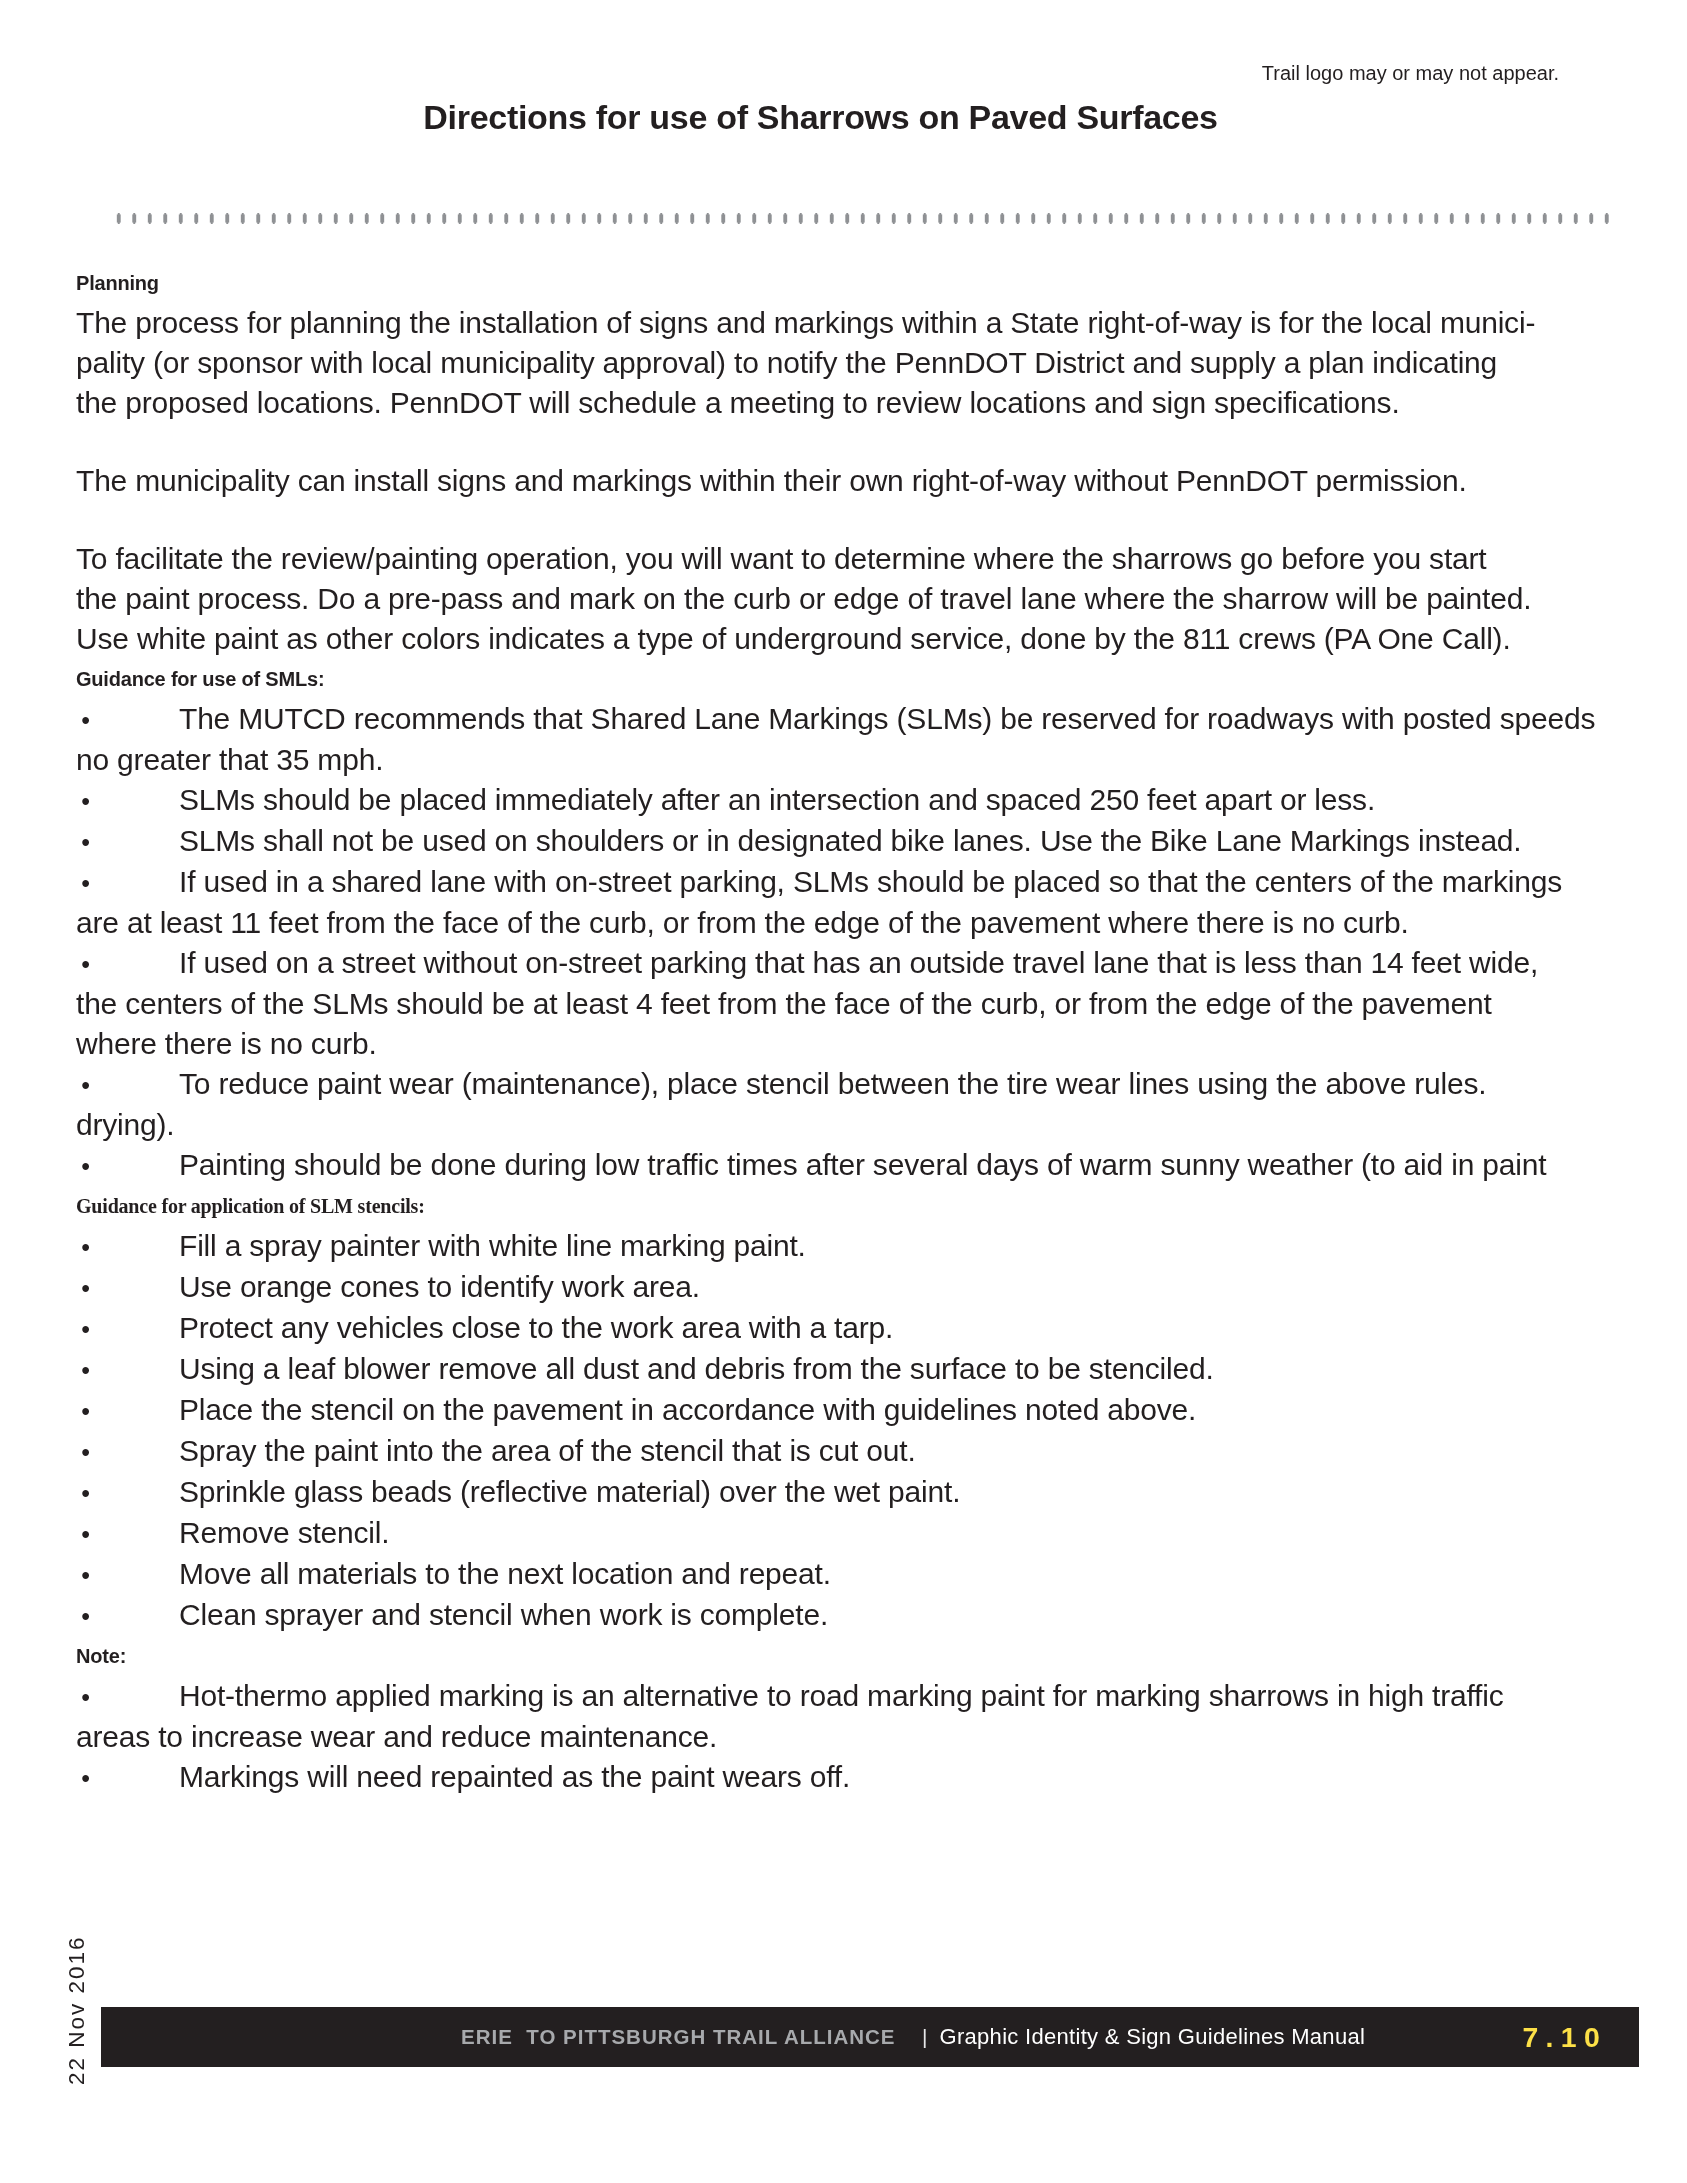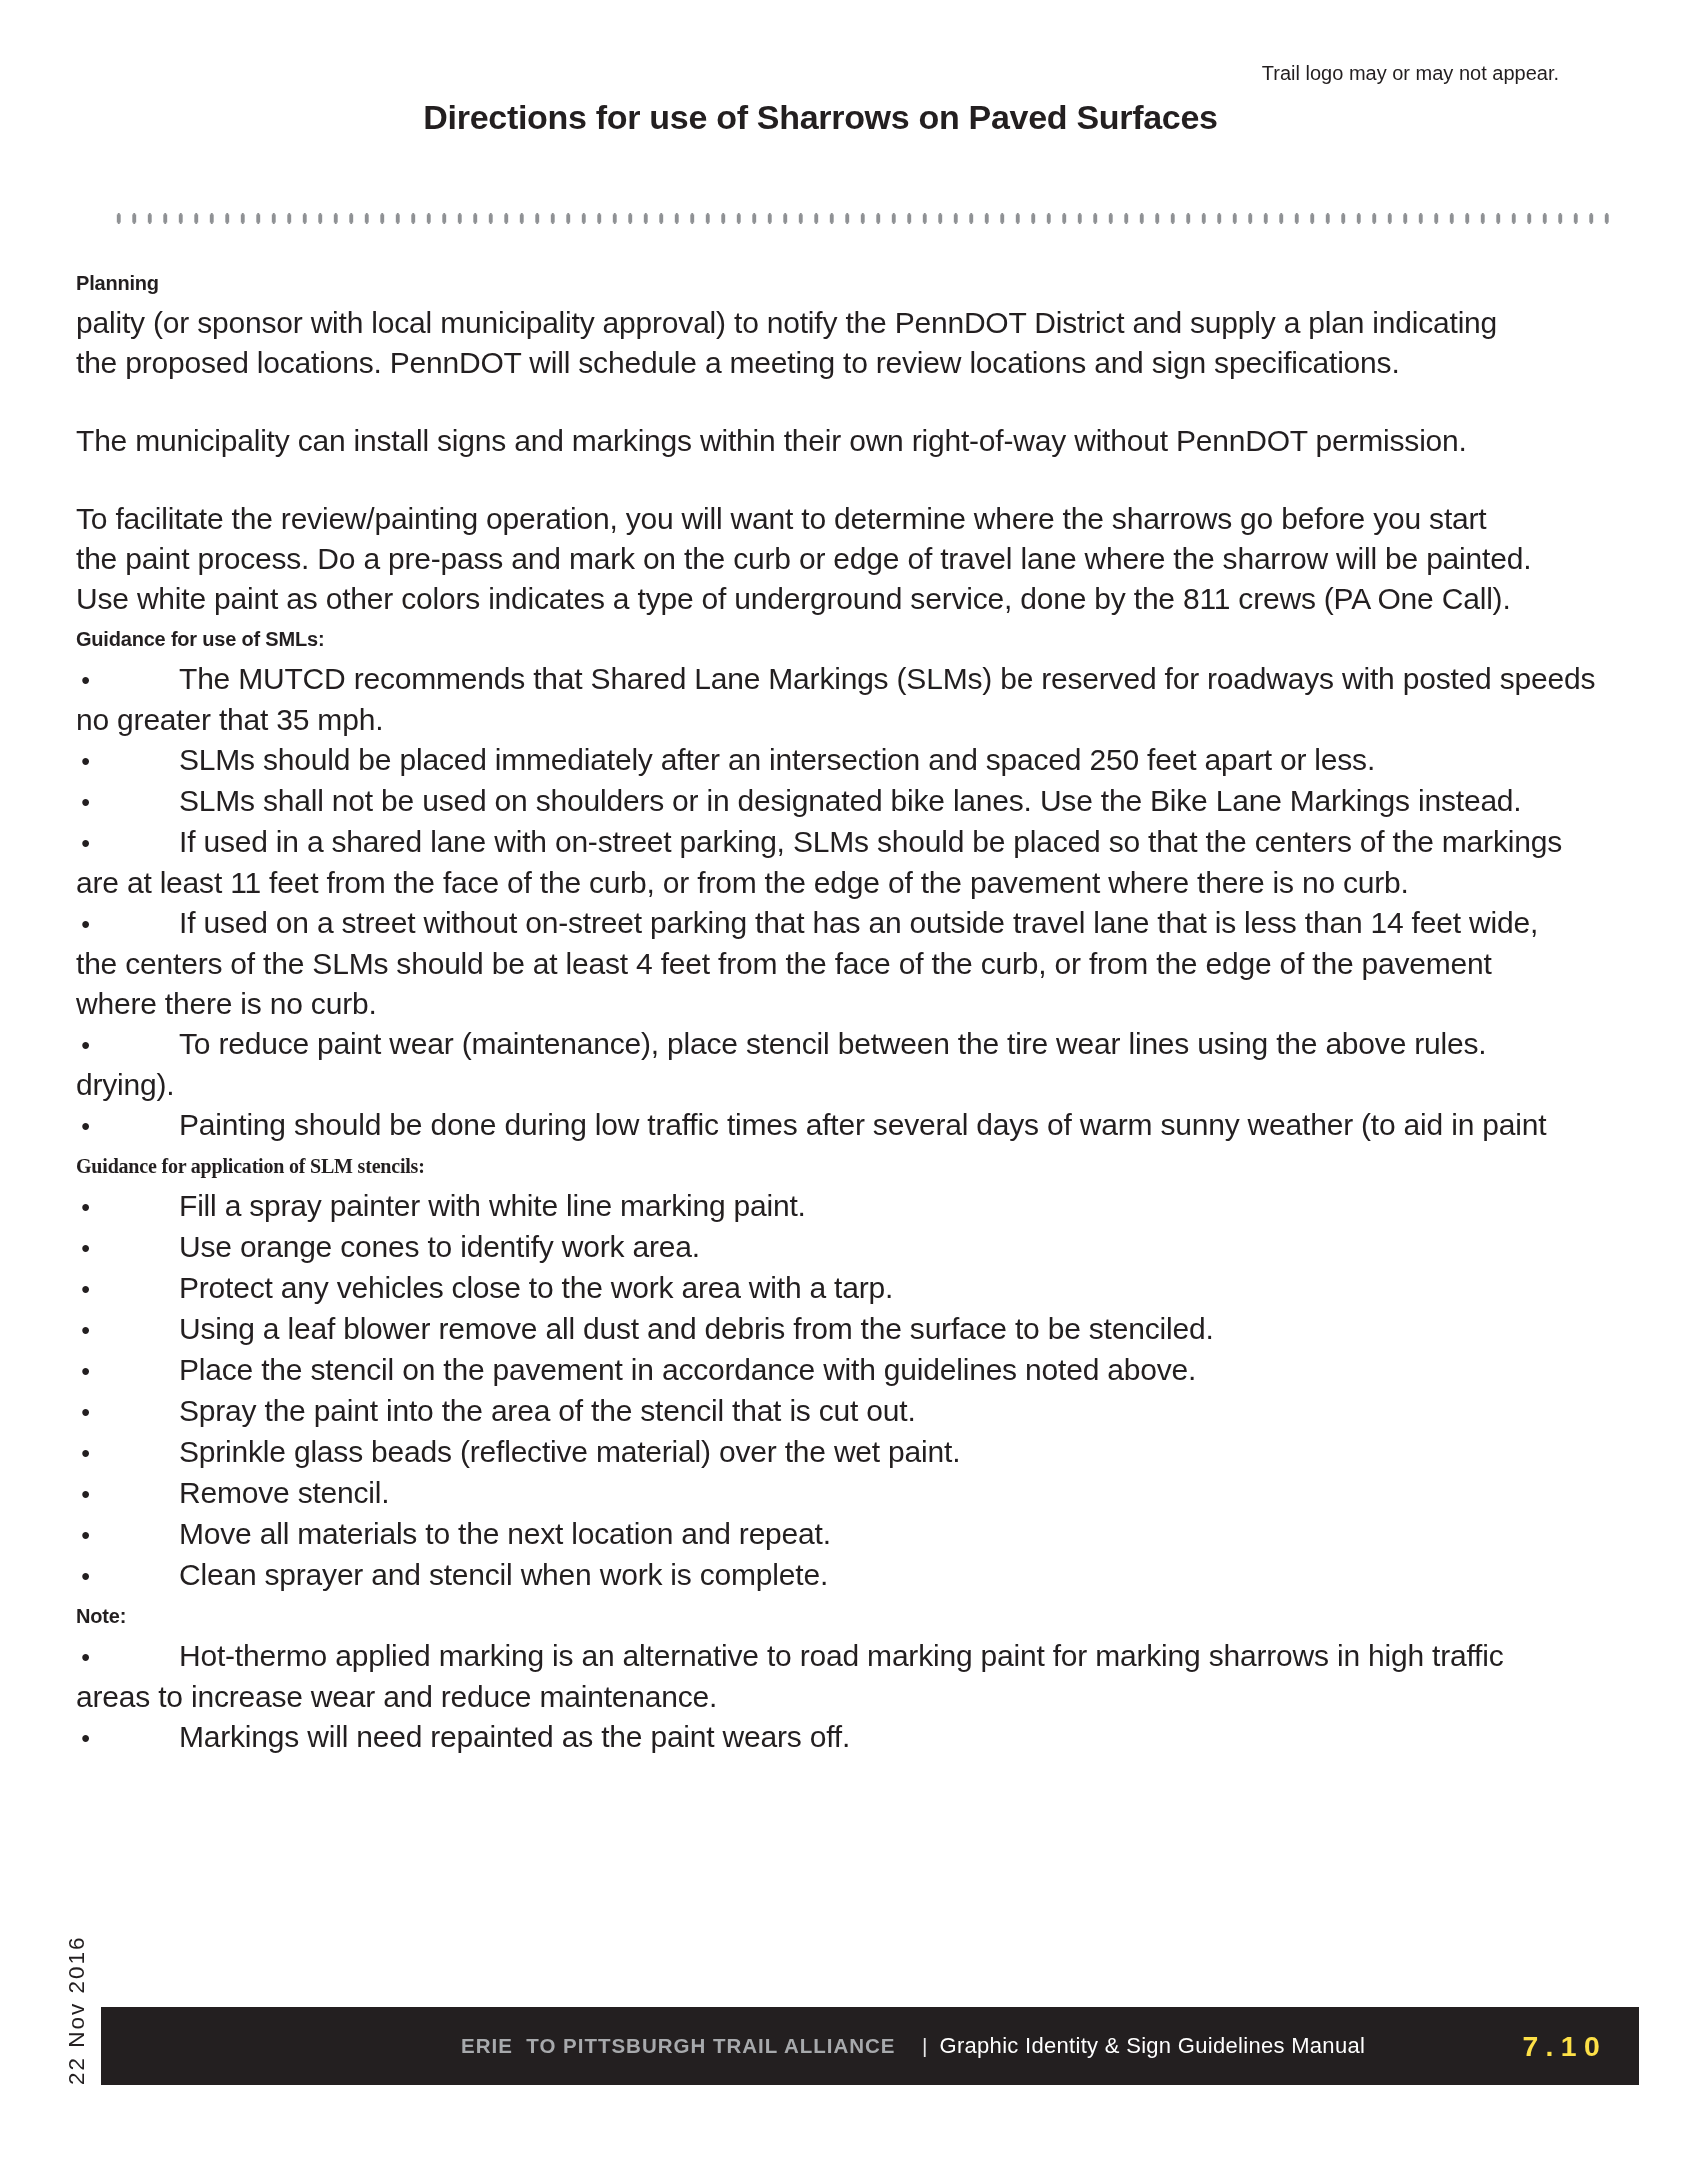--- a/index.html
+++ b/index.html
@@ -95,21 +95,21 @@
     white-space: nowrap;
     color: #231f20;
   }
 
   
   .footer-bar {
     position: absolute;
     left: 101px;
     top: 2007px;
     width: 1538px;
-    height: 78px;
+    height: 60px;
     background: #231f20;
     display: flex;
     align-items: center;
     box-sizing: border-box;
     padding-left: 360px;
     padding-right: 32px;
   }
   .footer-org {
     font-weight: 700;
     font-size: 20.5px;
@@ -147,20 +147,21 @@
 
   <h1 class="title">Directions for use of Sharrows on Paved Surfaces</h1>
 
   <div class="dotted-rule"></div>
 
   <div class="content">
 
     <h2 class="sec-heading h-planning">Planning</h2>
 
     <div class="para">
+        <div class="line">The process for planning the installation of signs and markings within a State right-of-way is for the local munici-</div>
         <div class="line">pality (or sponsor with local municipality approval) to notify the PennDOT District and supply a plan indicating</div>
         <div class="line">the proposed locations.  PennDOT will schedule a meeting to review locations and sign specifications.</div>
       </div>
 
     <div class="para">
         <div class="line">The municipality can install signs and markings within their own right-of-way without PennDOT permission.</div>
       </div>
 
     <div class="para para-last">
         <div class="line">To facilitate the review/painting operation, you will want to determine where the sharrows go before you start</div>

